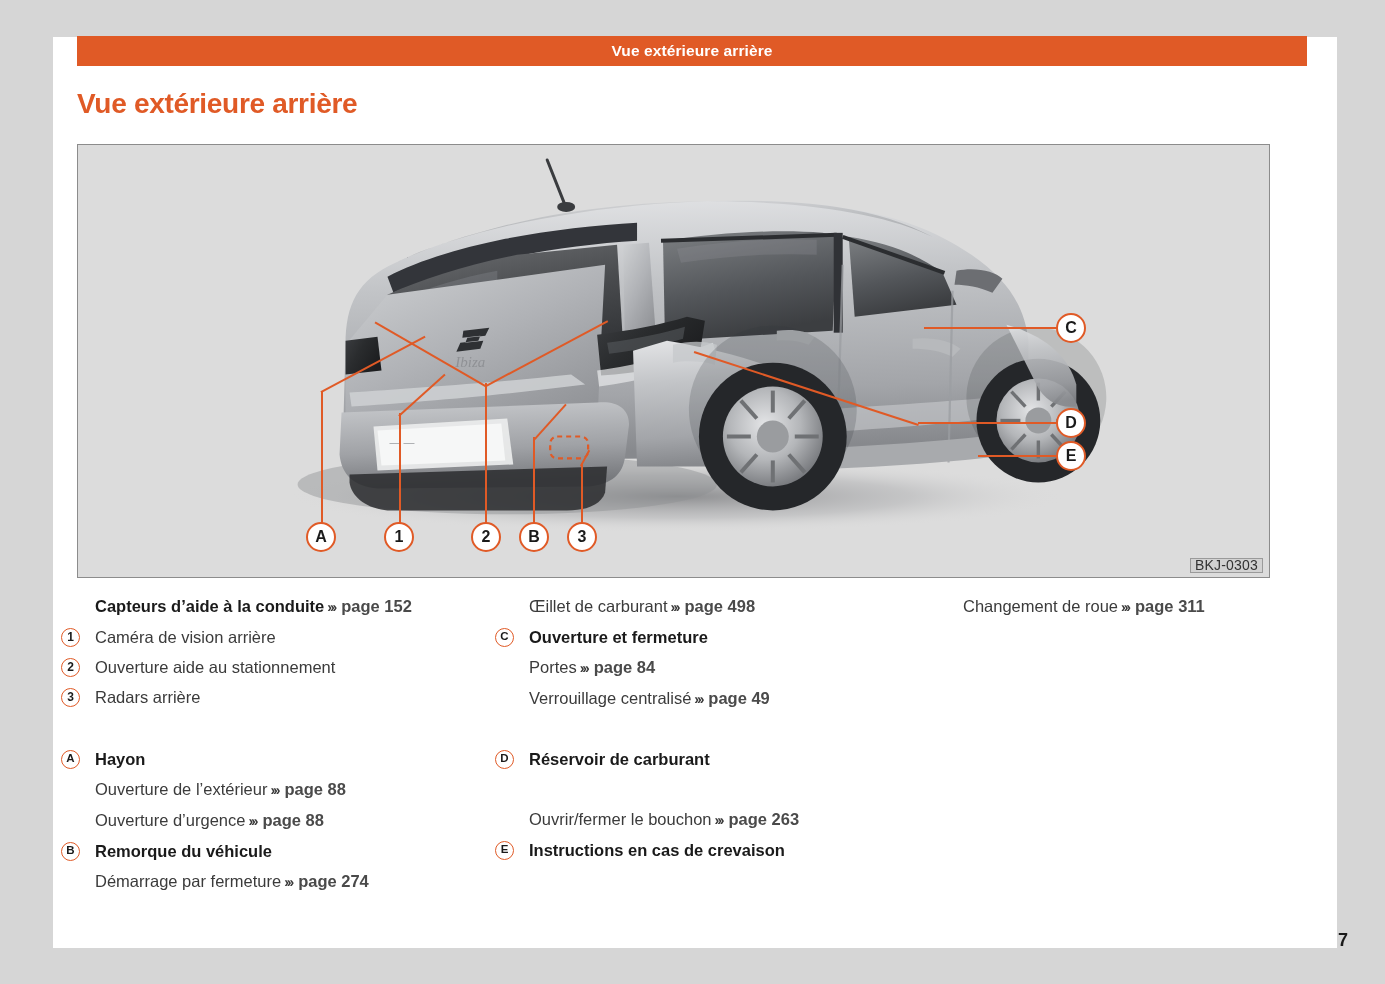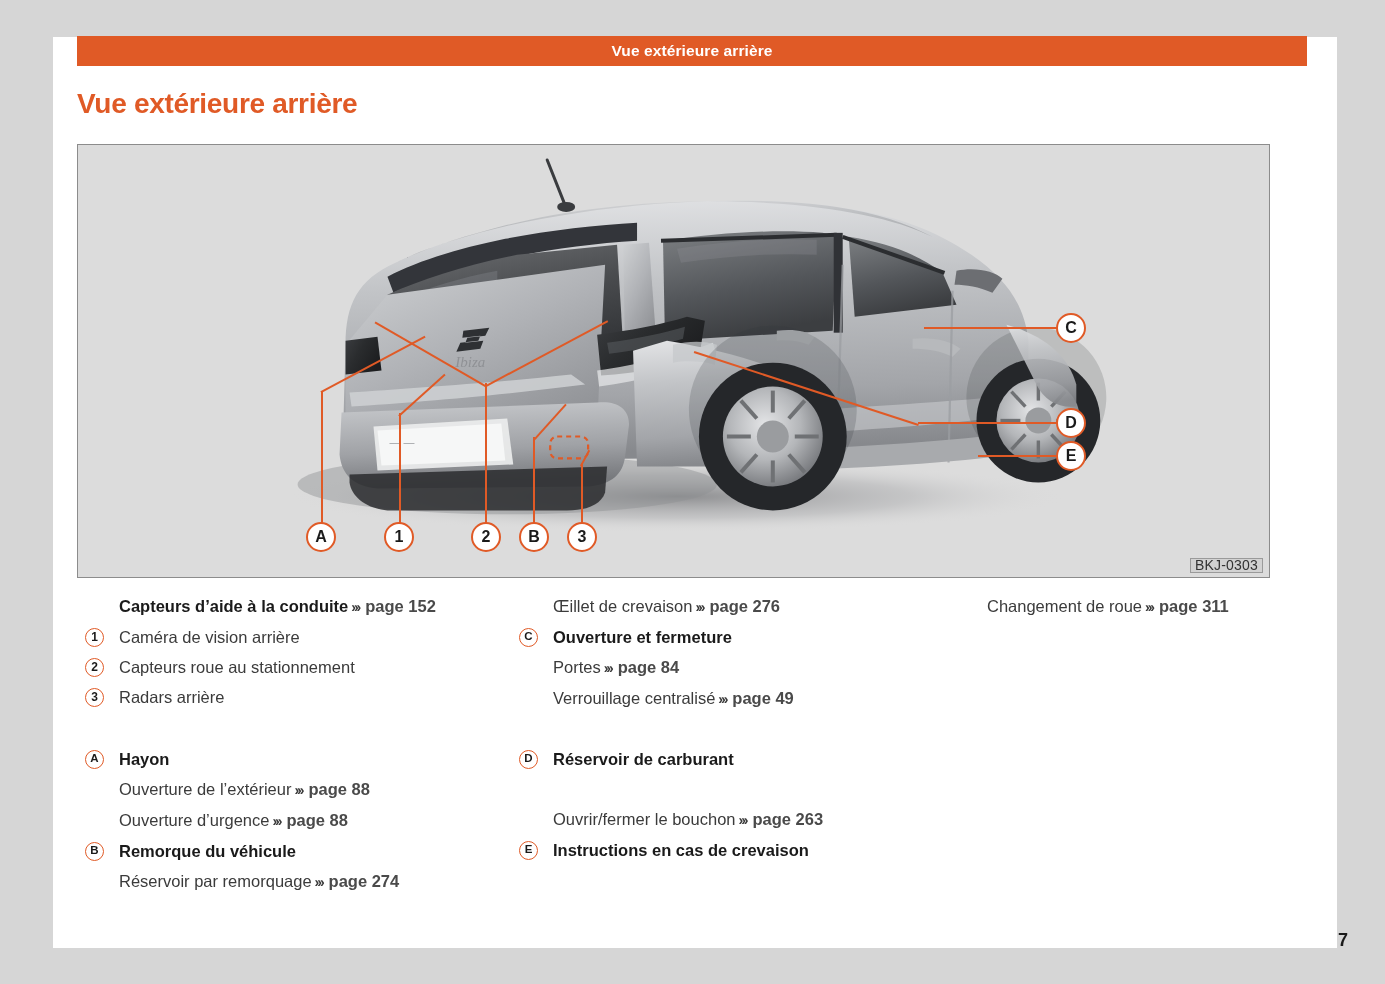--- a/index.html
+++ b/index.html
@@ -118,21 +118,21 @@
     position: absolute;
     height: 2.4px;
     background: #e05a26;
     transform-origin: 0 50%;
     z-index: 3;
   }
 
   
   .legend {
     position: absolute;
-    left: 85px;
+    left: 61px;
     top: 583px;
     width: 1200px;
     display: flex;
     gap: 0px;
   }
   .legend-col { width: 434px; }
   .legend-col.col-3 { width: 332px; }
 
   .row {
     display: flex;
@@ -418,21 +418,21 @@
         <div class="row">
           <div class="marker">
             <span class="badge">1</span>
           </div>
           <div class="row-text"><span>Caméra de vision arrière</span></div>
         </div>
         <div class="row">
           <div class="marker">
             <span class="badge">2</span>
           </div>
-          <div class="row-text"><span>Capteurs roue au stationnement</span></div>
+          <div class="row-text"><span>Ouverture aide au stationnement</span></div>
         </div>
         <div class="row">
           <div class="marker">
             <span class="badge">3</span>
           </div>
           <div class="row-text"><span>Radars arrière</span></div>
         </div>
         <div class="row spacer"></div>
         <div class="row">
           <div class="marker">
@@ -449,27 +449,27 @@
           <div class="row-text"><span>Ouverture d’urgence</span><span class="arrows">›››</span><span class="pageref">page 88</span></div>
         </div>
         <div class="row">
           <div class="marker">
             <span class="badge alpha">B</span>
           </div>
           <div class="row-text bold"><span>Remorque du véhicule</span></div>
         </div>
         <div class="row">
           <div class="marker"></div>
-          <div class="row-text"><span>Réservoir par remorquage</span><span class="arrows">›››</span><span class="pageref">page 274</span></div>
+          <div class="row-text"><span>Démarrage par fermeture</span><span class="arrows">›››</span><span class="pageref">page 274</span></div>
         </div>
       </div>
     <div class="legend-col col-2" id="col2">
         <div class="row">
           <div class="marker"></div>
-          <div class="row-text"><span>Œillet de crevaison</span><span class="arrows">›››</span><span class="pageref">page 276</span></div>
+          <div class="row-text"><span>Œillet de carburant</span><span class="arrows">›››</span><span class="pageref">page 498</span></div>
         </div>
         <div class="row">
           <div class="marker">
             <span class="badge alpha">C</span>
           </div>
           <div class="row-text bold"><span>Ouverture et fermeture</span></div>
         </div>
         <div class="row">
           <div class="marker"></div>
           <div class="row-text"><span>Portes</span><span class="arrows">›››</span><span class="pageref">page 84</span></div>

